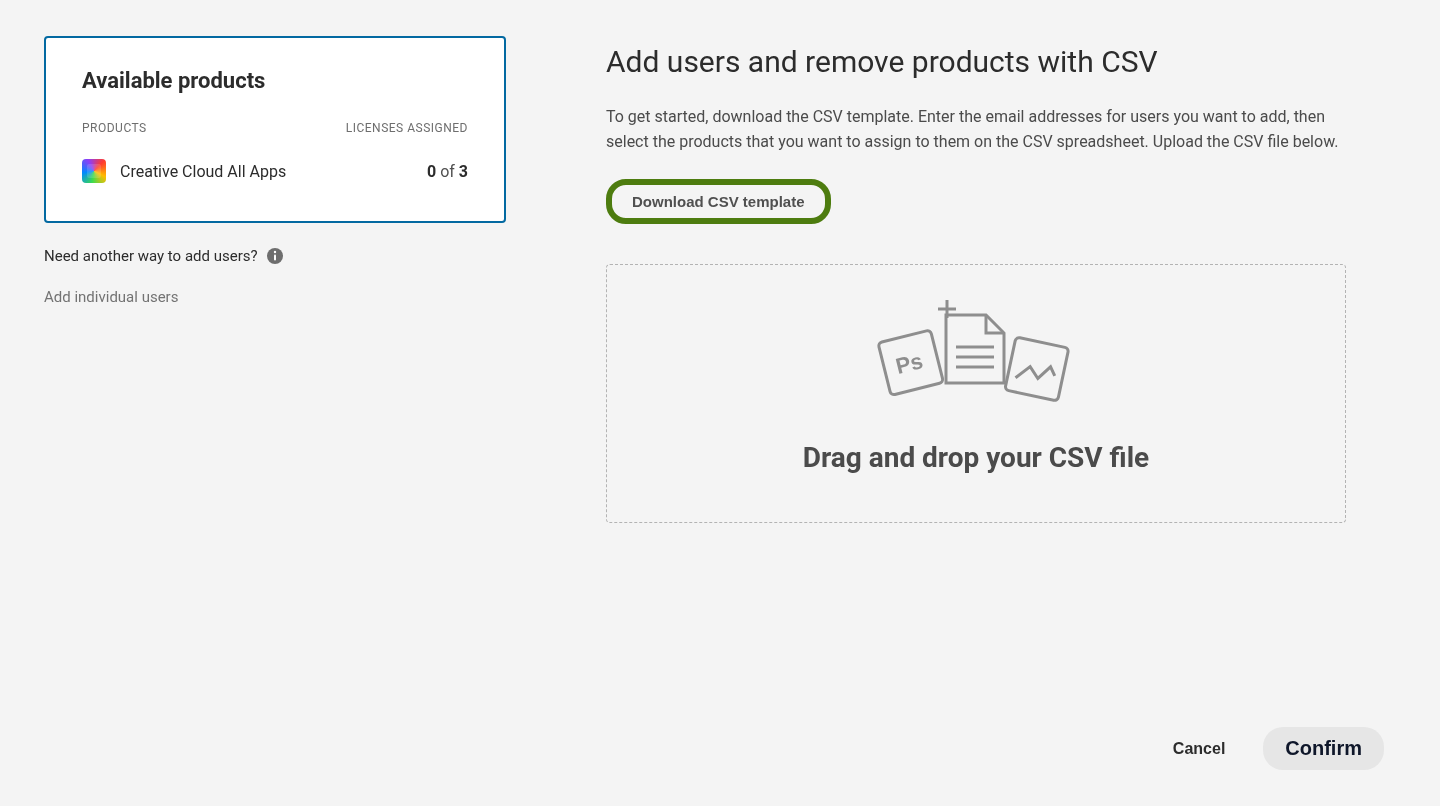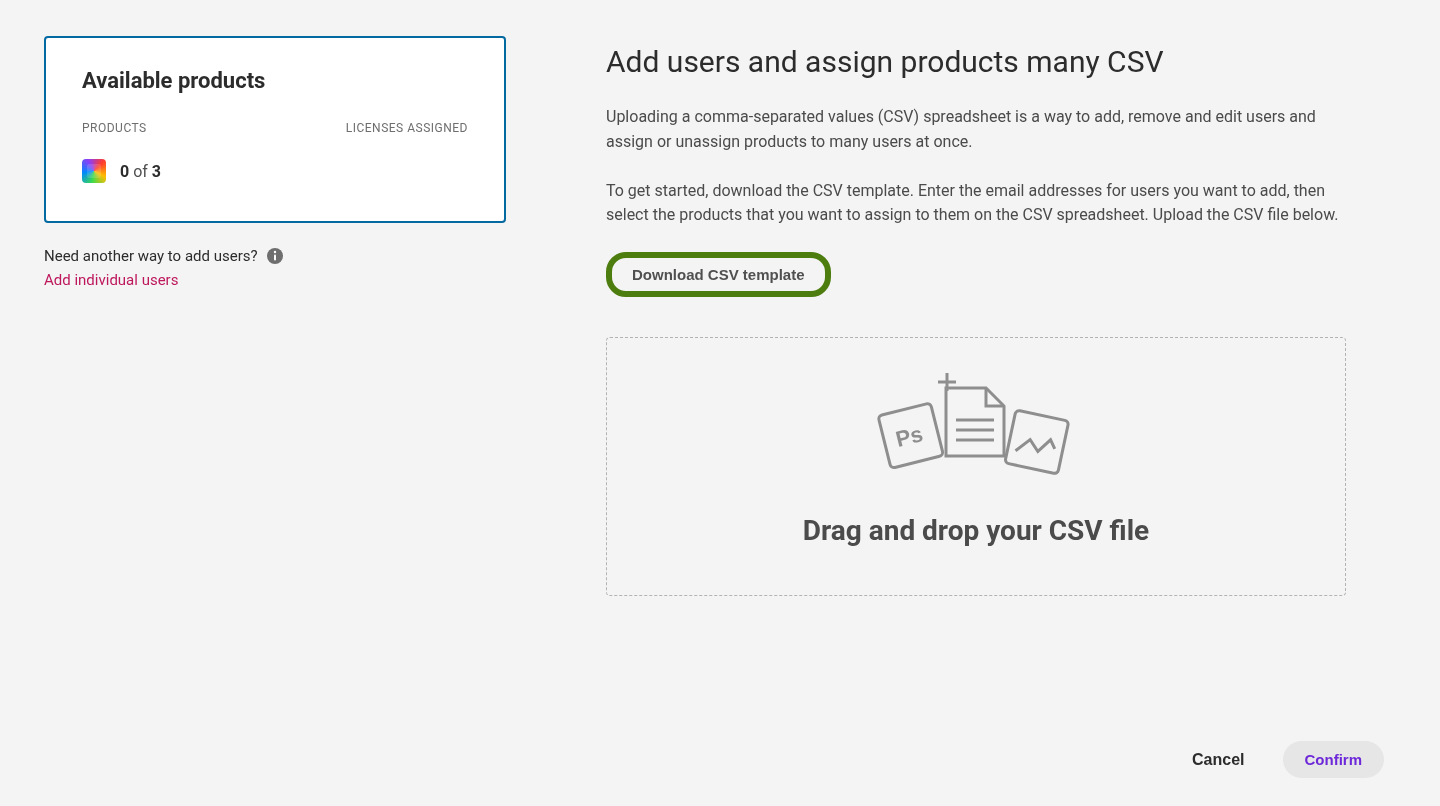--- a/index.html
+++ b/index.html
@@ -74,23 +74,23 @@
     font-size: 15px;
     color:#2c2c2c;
     display:flex;
     align-items:center;
     gap:8px;
   }
   .info-icon {
     width:18px;height:18px;display:inline-flex;align-items:center;justify-content:center;
   }
   .link {
-    color:#be185d;
+    color:#737373;
     font-size:15px;
-    margin-top:6px;
+    margin-top:23px;
     display:inline-block;
     cursor:pointer;
   }
 
   
   .right-col {
     flex:1;
     max-width: 740px;
     padding-top:8px;
   }
@@ -138,60 +138,61 @@
     font-weight:700;
     color:#4b4b4b;
     margin-bottom:14px;
   }
   .dz-sub { font-size:16px; color:#2c2c2c;}
   .dz-sub .sel { color:#0d66d0; cursor:pointer;}
 
   
   .footer {
     position:absolute;
-    bottom:28px;
+    bottom:36px;
     right:56px;
     display:flex;
     align-items:center;
     gap:38px;
   }
   .btn-cancel {
     background:transparent;
     border:none;
     font-size:16px;
     font-weight:700;
     color:#2c2c2c;
     cursor:pointer;
   }
   .btn-confirm {
     background:#e6e6e6;
-    color:#6d28d9;
+    color:#0f172a;
     border:none;
     border-radius:20px;
     padding:10px 22px;
-    font-size:15px;
+    font-size:20px;
     font-weight:700;
     cursor:default;
   }
 </style>
 </head>
 <body>
 
 <div class="page">
 
   <div class="left-col">
     <div class="card">
       <div class="card-title">Available products</div>
       <div class="prod-header">
         <span>PRODUCTS</span>
         <span>LICENSES ASSIGNED</span>
       </div>
 
       <div class="prod-row">
         <div class="prod-icon"></div>
+        <div class="prod-name">Creative Cloud All Apps</div>
         <div class="prod-lic">
           <b>0</b>
           <span>of</span>
           <b>3</b>
         </div>
       </div>
 
     </div>
 
     <div class="under-card">
@@ -201,22 +202,21 @@
             <circle cx="9" cy="9" r="8" fill="#6e6e6e"></circle>
             <rect x="8" y="7.5" width="2" height="6" rx="1" fill="#fff"></rect>
             <circle cx="9" cy="5" r="1.2" fill="#fff"></circle>
           </svg>
       </span>
     </div>
     <a class="link">Add individual users</a>
   </div>
 
   <div class="right-col">
-    <h1 class="page-title">Add users and assign products many CSV</h1>
-    <p class="para">Uploading a comma-separated values (CSV) spreadsheet is a way to add, remove and edit users and assign or unassign products to many users at once.</p>
+    <h1 class="page-title">Add users and remove products with CSV</h1>
     <p class="para">To get started, download the CSV template. Enter the email addresses for users you want to add, then select the products that you want to assign to them on the CSV spreadsheet. Upload the CSV file below.</p>
     <button class="btn-outline">Download CSV template</button>
 
     <div class="dropzone">
       <div class="dz-illus">
         <svg width="220" height="120" viewBox="0 0 220 120">
 
           <g transform="translate(12,48) rotate(-14)">
             <rect x="0" y="0" width="54" height="54" rx="4" fill="none" stroke="#8e8e8e" stroke-width="3"></rect>
             <text x="12" y="35" font-family="Arial" font-size="22" font-weight="700" fill="#8e8e8e">Ps</text>

